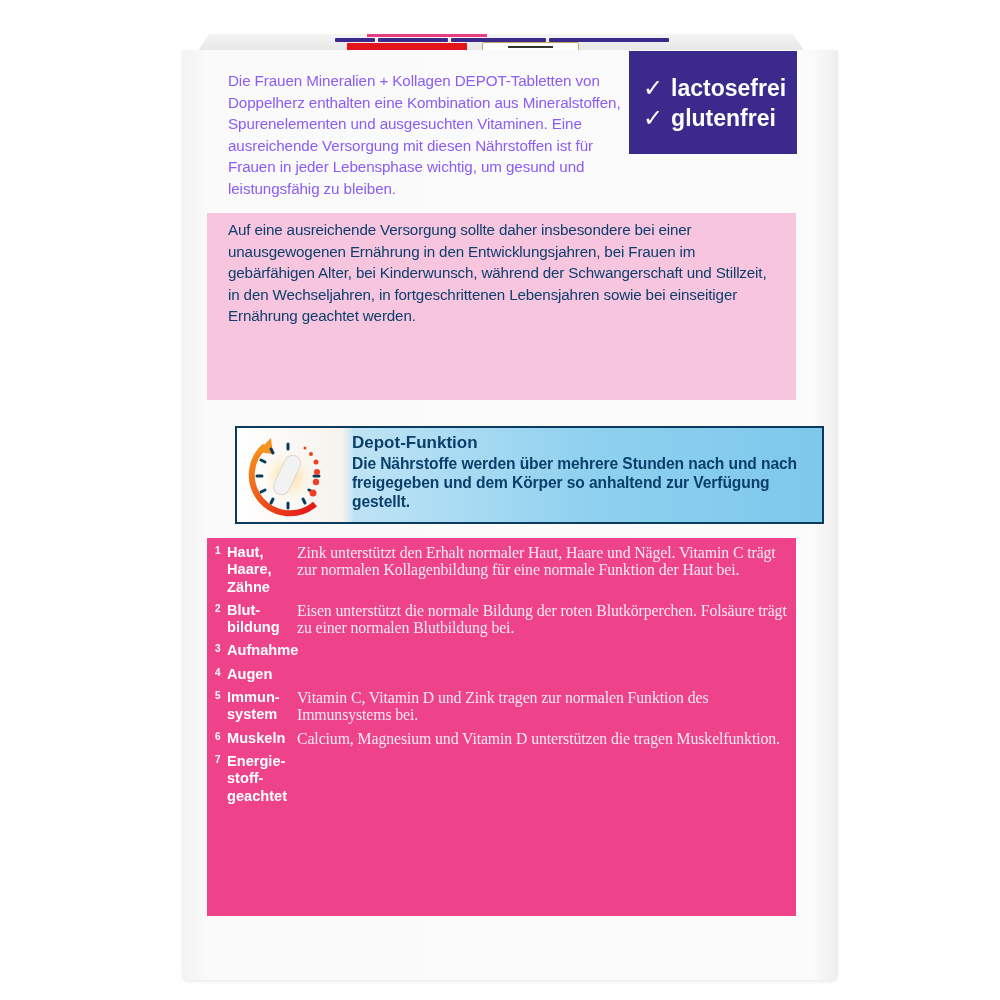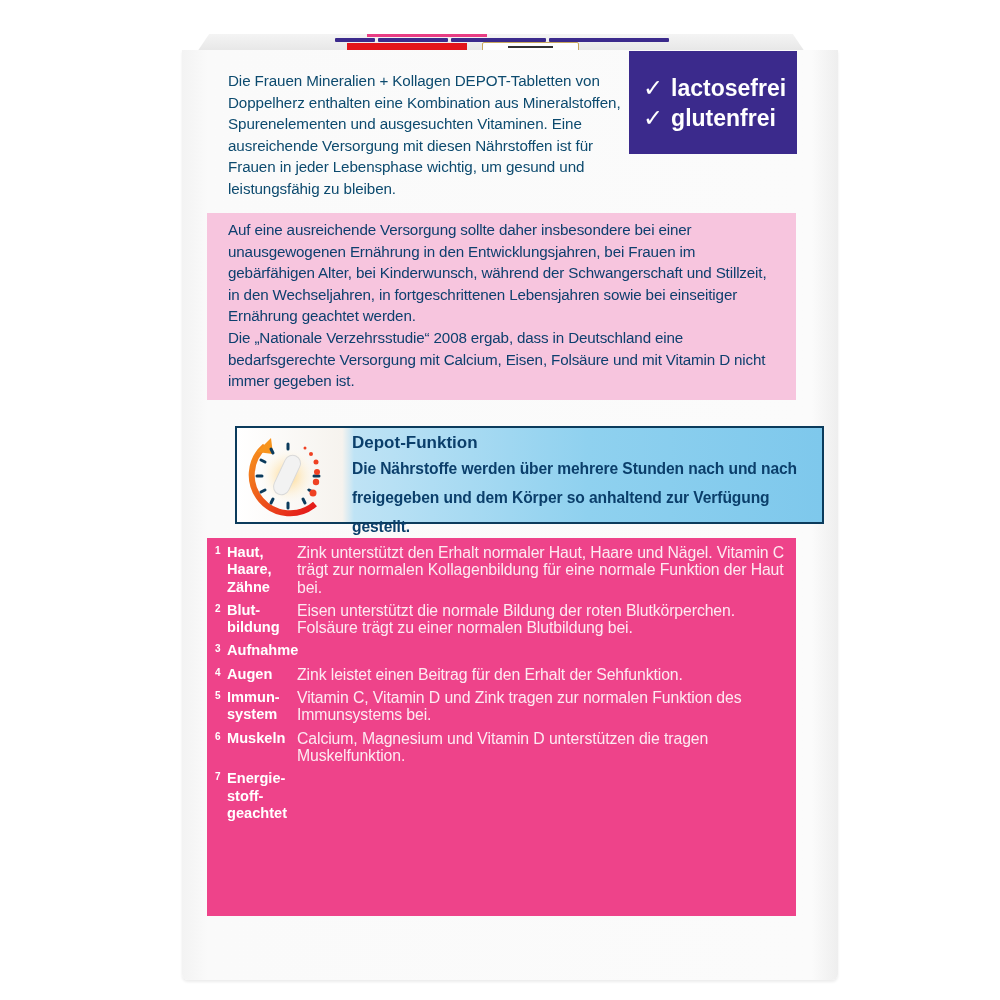--- a/index.html
+++ b/index.html
@@ -30,21 +30,21 @@
 
   
   .face {
     position:absolute; left:182px; top:50px; width:656px; height:930px;
     background:linear-gradient(90deg,#f3f3f3 0,#fafafa 4%,#fbfbfb 96%,#eeeeee 100%);
     border-radius:0 0 6px 6px;
     box-shadow: 0 2px 3px rgba(0,0,0,0.08);
   }
   .intro {
     position:absolute; left:228px; top:70px; width:395px;
-    color:#0c4a6e; font-size:15.2px; line-height:21.6px; letter-spacing:-0.1px;
+    color:#8b5cf6; font-size:15.2px; line-height:21.6px; letter-spacing:-0.1px;
   }
   .badge {
     position:absolute; left:629px; top:51px; width:168px; height:103px;
     background:#3b2a8c; color:#ffffff;
     display:flex; flex-direction:column; justify-content:center; padding-left:14px; box-sizing:border-box;
   }
   .badge-row { display:flex; align-items:center; font-size:23px; line-height:30px; font-weight:bold; }
   .badge-row .check { font-size:24px; margin-right:8px; font-weight:normal; }
 
   .pink-box {
@@ -55,30 +55,30 @@
   .pink-box p { margin:0; }
 
   .depot {
     position:absolute; left:207px; top:426px; width:589px; height:98px;
     background:linear-gradient(90deg,#ffffff 0,#f6f3ee 18%,#bfe3f5 20%,#8fd1ef 60%,#7ec8ec 100%);
     border:2px solid #0b3b5c; box-sizing:border-box;margin-left:28px;
   }
   .depot-icon { position:absolute; left:6px; top:4px; width:86px; height:86px; }
   .depot-text { position:absolute; left:115px; top:4px; right:8px; color:#0b3f6b; }
   .depot-title { font-weight:bold; font-size:17px; line-height:22px; }
-  .depot-body { font-weight:bold; font-size:15.6px; line-height:29px; letter-spacing:-0.1px; }
+  .depot-body { font-weight:bold; font-size:15.6px; line-height:19px; letter-spacing:-0.1px; }
 
   .benefits {
     position:absolute; left:207px; top:538px; width:589px; height:378px;
     background:#ee438a; color:#ffffff; box-sizing:border-box; padding:6px 0 0 8px;
   }
   .b-row { display:flex; margin-bottom:6px; }
   .b-num { width:8px; font-size:10px; font-weight:bold; line-height:14px; }
   .b-label { width:70px; font-weight:bold; font-size:14.6px; line-height:17.3px; padding-left:4px; }
-  .b-text { flex:1; font-size:15.8px; line-height:17.3px; letter-spacing:-0.1px; color:#fdeaf2; }
+  .b-text { flex:1; font-size:15.8px; line-height:17.3px; letter-spacing:-0.1px; color:#fdeaf2;font-family:Liberation Serif, serif; }
 </style>
 </head>
 <body>
 
 <div class="top-flap">
   <div class="flap-sub"></div>
   <div class="flap-title">
     <span style="width:40px"></span>
       <span style="width:70px"></span>
       <span style="width:95px"></span>
@@ -100,21 +100,20 @@
     <span>lactosefrei</span>
   </div>
   <div class="badge-row">
     <span class="check">✓</span>
     <span>glutenfrei</span>
   </div>
 </div>
 
 <div class="pink-box">
   <p>Auf eine ausreichende Versorgung sollte daher insbesondere bei einer unausgewogenen Ernährung in den Entwicklungsjahren, bei Frauen im gebärfähigen Alter, bei Kinderwunsch, während der Schwangerschaft und Stillzeit, in den Wechseljahren, in fortgeschrittenen Lebensjahren sowie bei einseitiger Ernährung geachtet werden.</p>
-  <p>Die „Nationale Verzehrsstudie“ 2008 ergab, dass in Deutschland eine bedarfsgerechte Versorgung mit Calcium, Eisen, Folsäure und mit Vitamin D nicht immer gegeben ist.</p>
 </div>
 
 <div class="depot">
   <svg class="depot-icon" viewBox="0 0 86 86">
     <defs>
       <radialGradient id="glow" cx="50%" cy="50%" r="50%">
         <stop offset="0%" stop-color="#ffd27a"></stop>
           <stop offset="100%" stop-color="#ffffff" stop-opacity="0"></stop>
       </radialGradient>
       <linearGradient id="arc" x1="0" y1="0" x2="1" y2="1">
@@ -164,21 +163,20 @@
     <span class="b-label">Blut- bildung</span>
     <span class="b-text">Eisen unterstützt die normale Bildung der roten Blutkörperchen. Folsäure trägt zu einer normalen Blutbildung bei.</span>
   </div>
   <div class="b-row">
     <span class="b-num">3</span>
     <span class="b-label">Aufnahme</span>
   </div>
   <div class="b-row">
     <span class="b-num">4</span>
     <span class="b-label">Augen</span>
-    <span class="b-text">Zink leistet einen Beitrag für den Erhalt der Sehfunktion.</span>
   </div>
   <div class="b-row">
     <span class="b-num">5</span>
     <span class="b-label">Immun- system</span>
     <span class="b-text">Vitamin C, Vitamin D und Zink tragen zur normalen Funktion des Immunsystems bei.</span>
   </div>
   <div class="b-row">
     <span class="b-num">6</span>
     <span class="b-label">Muskeln</span>
     <span class="b-text">Calcium, Magnesium und Vitamin D unterstützen die tragen Muskelfunktion.</span>

